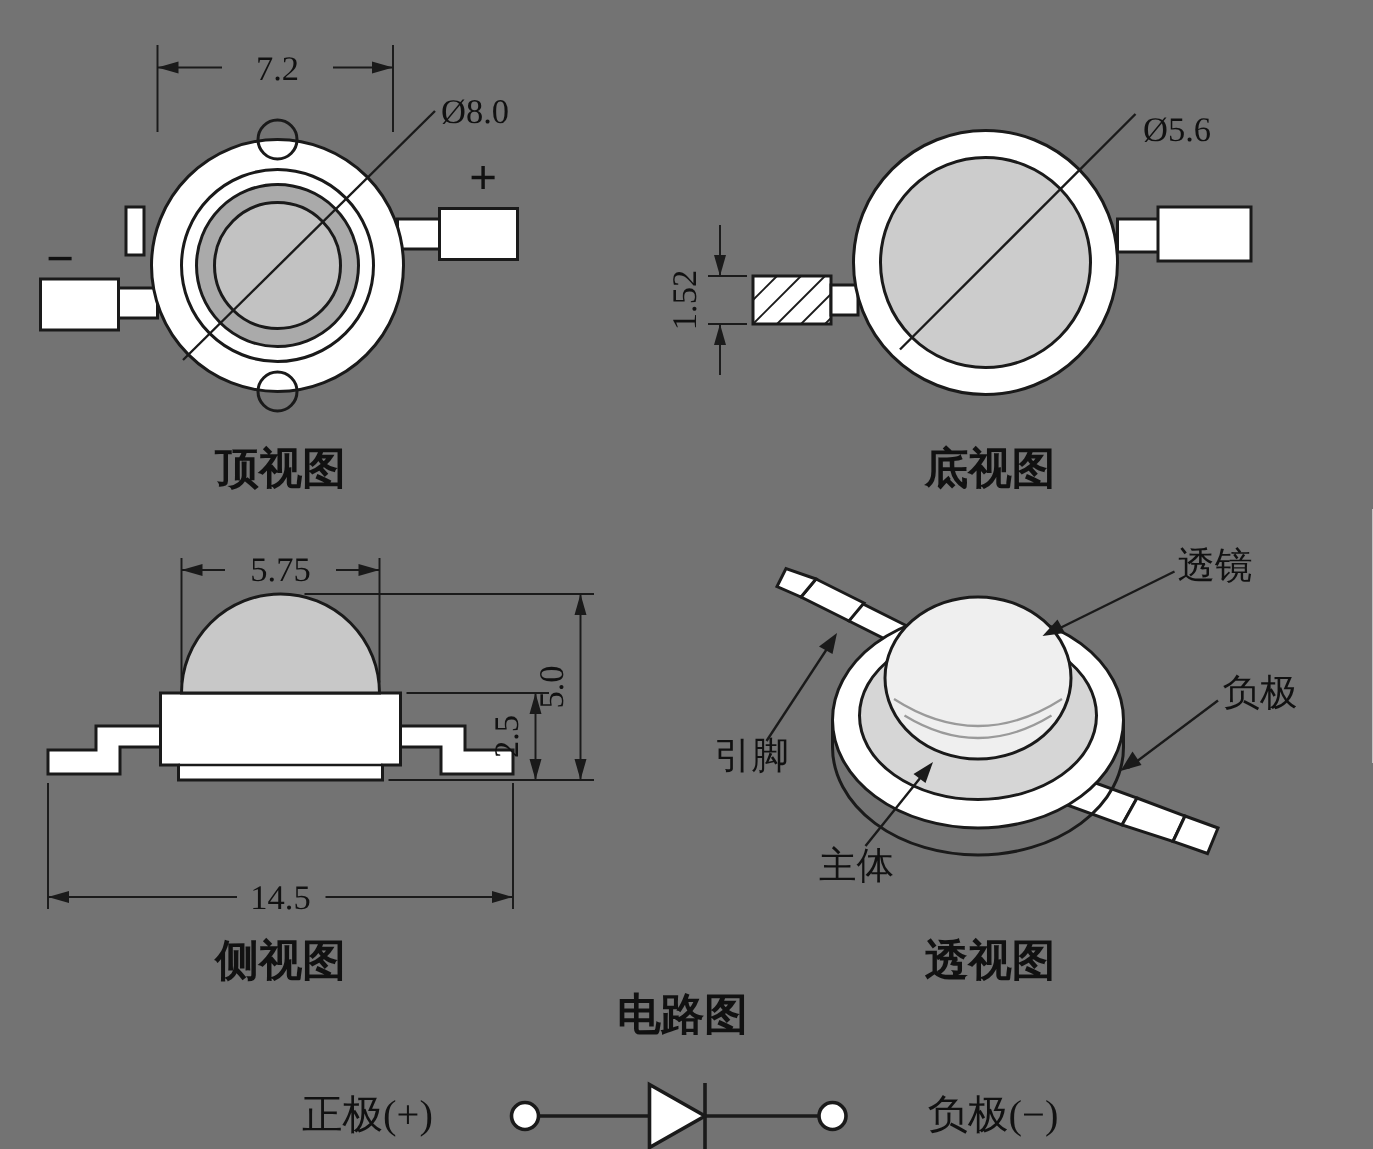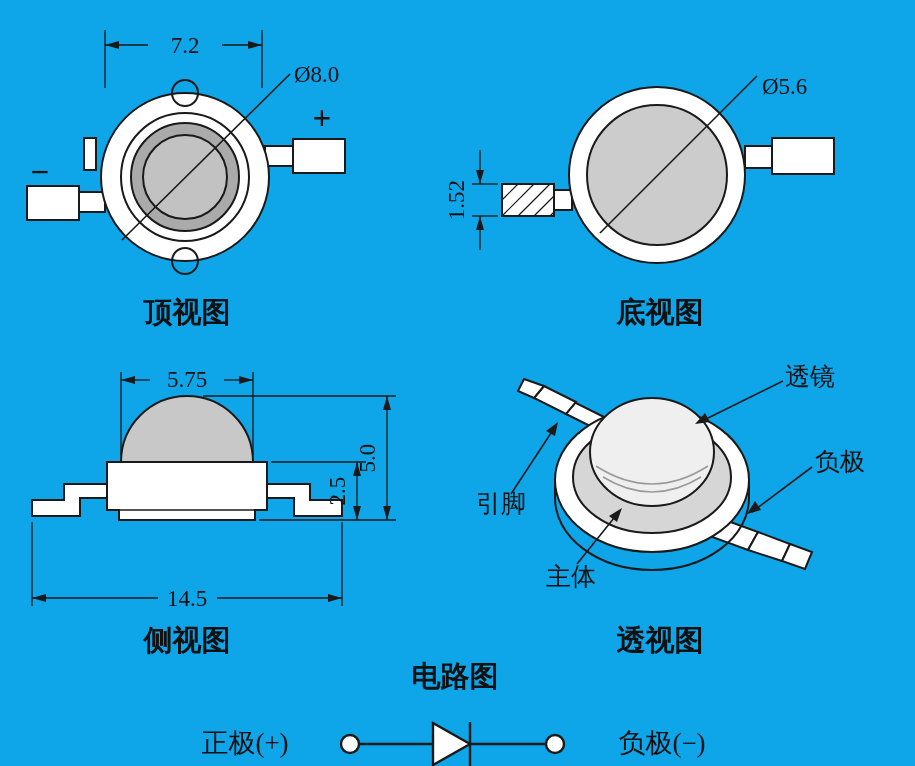--- a/index.html
+++ b/index.html
@@ -1,16 +1,16 @@
 <!DOCTYPE html>
 <html><head>
 <meta charset="utf-8">
 <style>
   html,body { margin:0; padding:0; background:#ffffff; }
-  .figure-wrap { position:relative; width:915px; height:766px; background:#0ea5e9; overflow:hidden; }
+  .figure-wrap { position:relative; width:915px; height:766px; background:#737373; overflow:hidden; }
   svg text { font-family:"Liberation Serif","DejaVu Serif",serif; fill:#111111; }
   .label   { font-size:29px; font-weight:700; }
   .dimtext { font-size:23px; }
   .callout { font-size:25px; }
   .sign    { font-size:33px; font-weight:600; }
   .cterm   { font-size:27px; }
   .s2  { stroke:#1a1a1a; stroke-width:2; }
   .s25 { stroke:#1a1a1a; stroke-width:2.4; }
   .nf  { fill:none; }
   .wf  { fill:#ffffff; }

